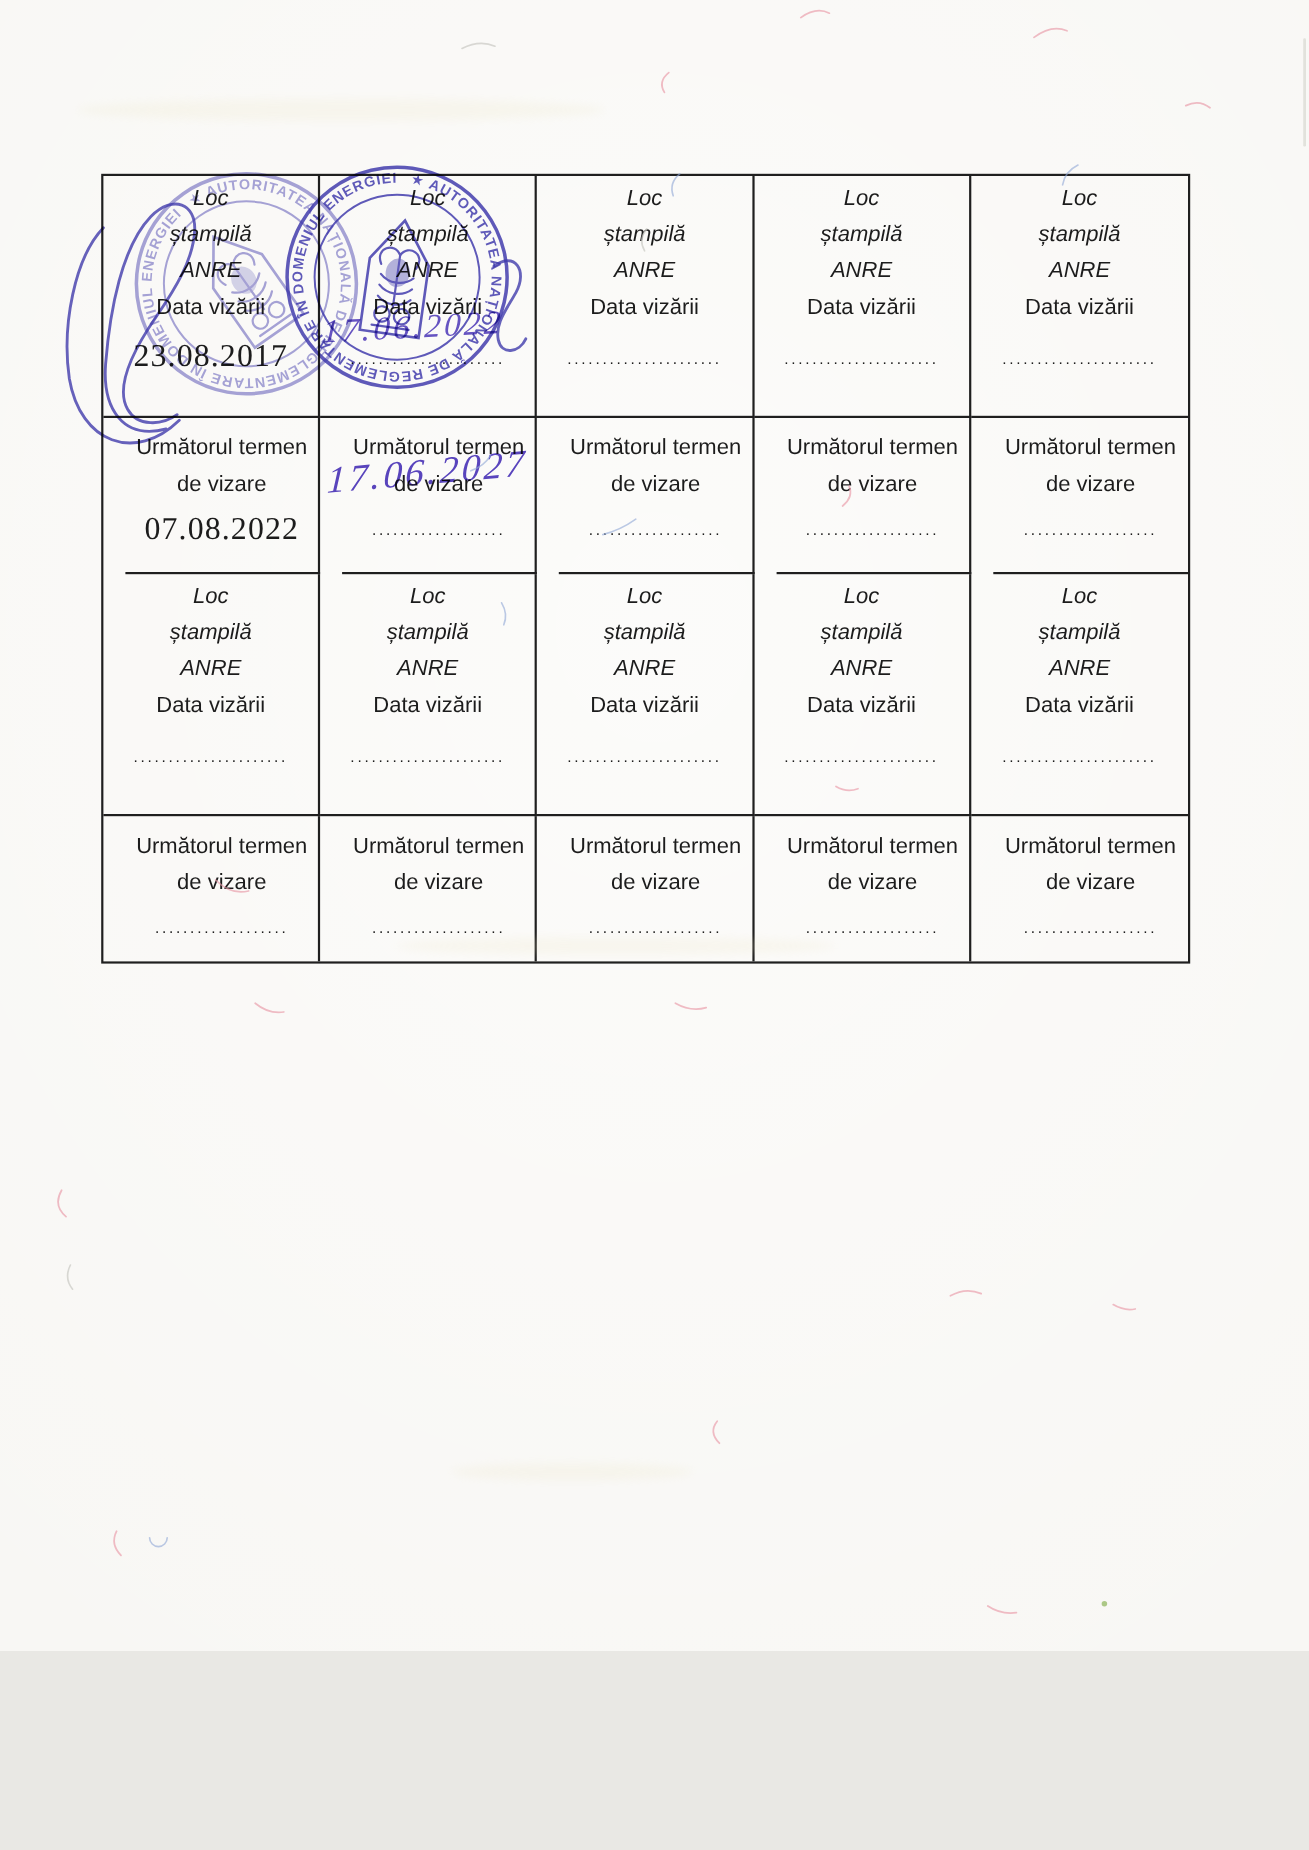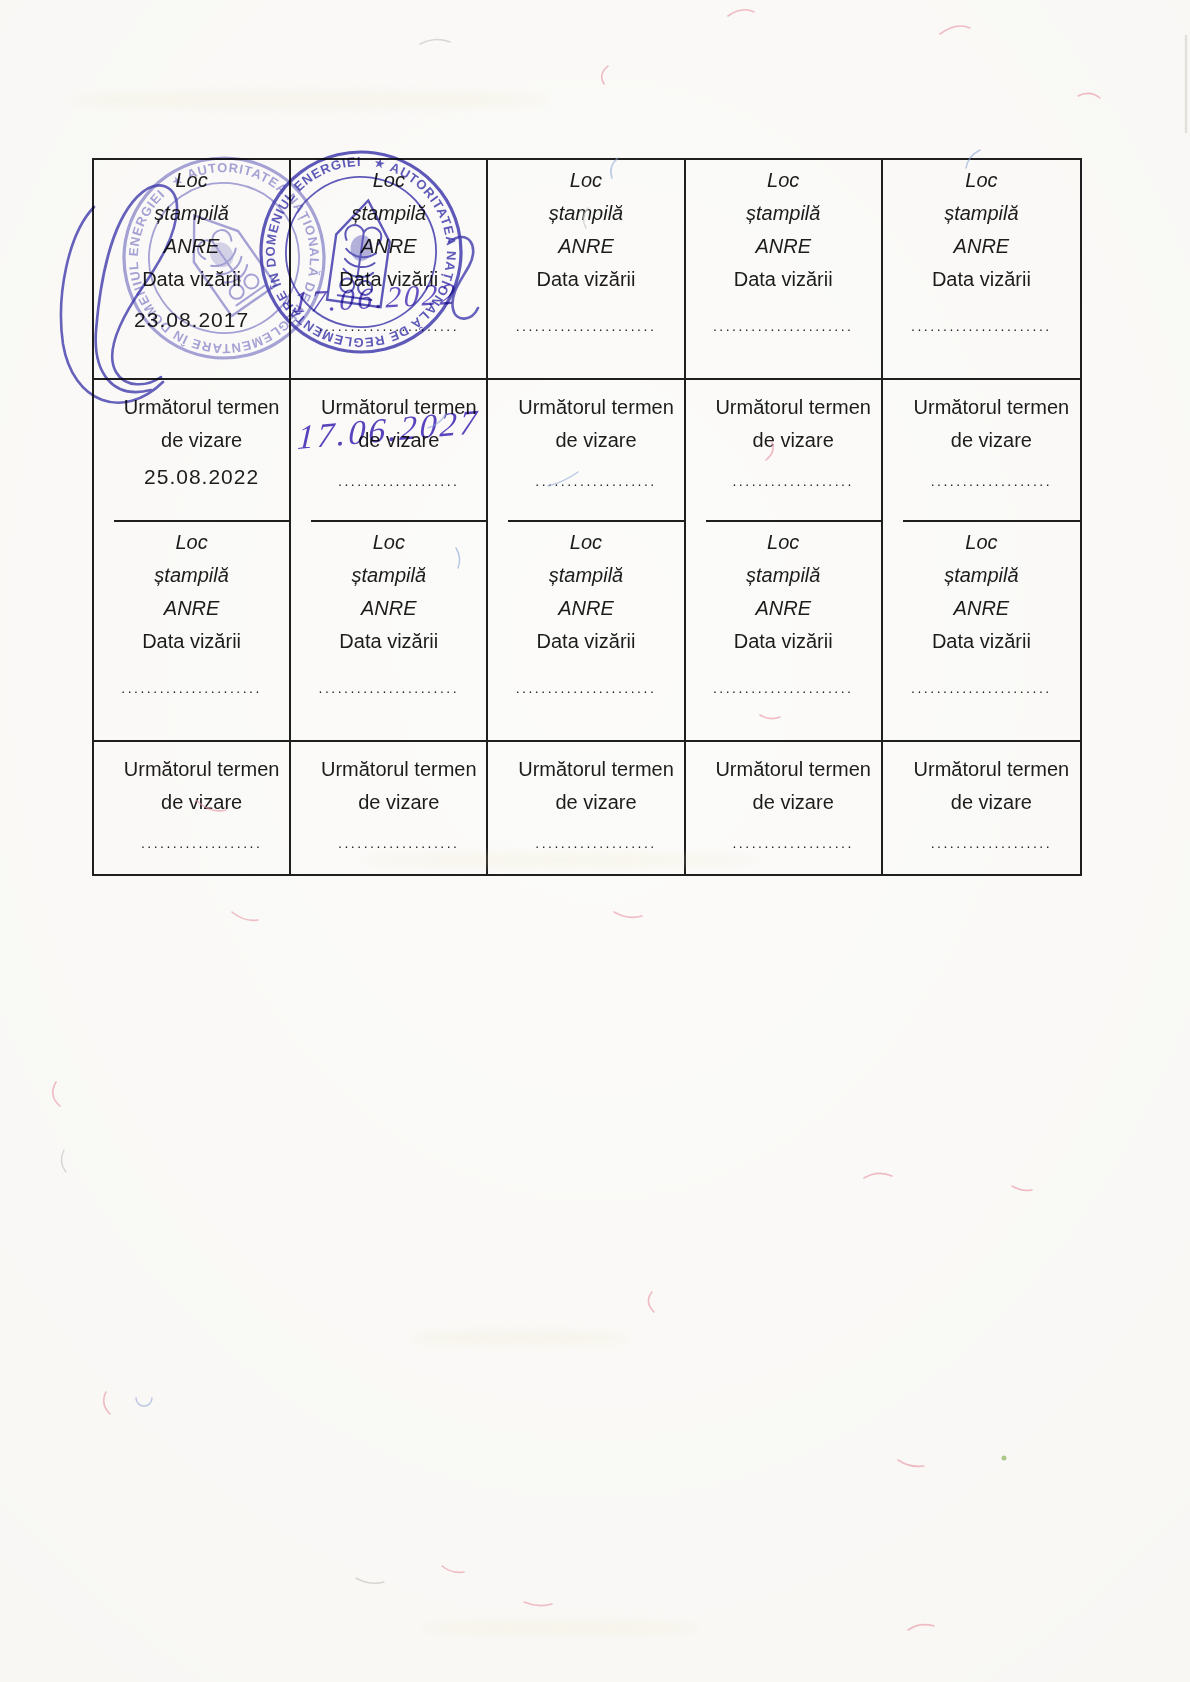--- a/index.html
+++ b/index.html
@@ -1,21 +1,21 @@
 <!DOCTYPE html>
 <html style="--paper: #f8f7f4; --text: #1c1c1c; --table-line: #1f1f1f; --stamp-ink: #3e38b0; --pen-ink: #5a45c2;"><head>
 <meta charset="utf-8">
 <style>
   :root{
     --paper:#f8f7f4; --text:#1c1c1c; --line:#1f1f1f;
     --stamp-ink:#3e38b0; --pen-ink:#5a45c2;
   }
   html,body{margin:0;padding:0;background:#e9e8e4;}
   .page{
-    position:relative; width:1190px; height:1682px; overflow:hidden;
+    position:relative; width:1190px; height:1501px; overflow:hidden;
     background: radial-gradient(130% 120% at 50% 38%, rgba(255,255,255,.55), rgba(255,255,255,0) 65%), var(--paper);
     font-family:"Liberation Sans","DejaVu Sans",sans-serif; color:var(--text);
   }
   .doc-table{
     position:absolute; left:92px; top:158px; width:986px;
     display:grid; grid-template-columns:repeat(5,1fr);
     grid-template-rows:220px 142px 220px 132px;
     border:2.5px solid var(--line); background:transparent; z-index:1;
   }
   .cell{display:flex; flex-direction:column; align-items:center; text-align:center;
@@ -23,21 +23,21 @@
   .cell:nth-child(5n){border-right:none;}
   .cell:nth-child(n+16){border-bottom:none;}
   .cell.stamp{padding-top:10px;}
   .cell .line{font-size:20px; line-height:20px; margin-bottom:13px; white-space:nowrap;}
   .cell .line.it{font-style:italic;}
   .cell.term{padding-top:17px;margin-left:20px;}
   .cell.term .line{margin-bottom:13px;}
   .value{white-space:nowrap;}
   .value.dots{font-size:14px; letter-spacing:2.5px; margin-top:16px; max-width:92%; overflow:hidden;}
   .cell.term .value.dots{margin-top:10px;}
-  .value.printed{font-size:21px; letter-spacing:1px; margin-top:6px;}
+  .value.printed{font-size:29px; letter-spacing:1px; margin-top:6px;font-family:Liberation Serif, serif;}
   .cell.term .value.printed{margin-top:2px;}
   .hw{
     position:absolute; z-index:2; color:var(--pen-ink);
     font-family:"Liberation Serif","DejaVu Serif",serif; font-style:italic;
     mix-blend-mode:multiply; letter-spacing:3px; white-space:nowrap;
   }
   .hw-visa{left:293px; top:281px; font-size:30px; transform:rotate(-3deg) skewX(-6deg); opacity:.92;}
   .hw-next{left:297px; top:411px; font-size:34px; transform:rotate(-5deg) skewX(-8deg);}
   svg.overlay{position:absolute; left:0; top:0; z-index:3; pointer-events:none;}
   .stamps{mix-blend-mode:multiply;}
@@ -79,21 +79,21 @@
       <div class="cell stamp">
         <div class="line it">Loc</div>
         <div class="line it">ștampilă</div>
         <div class="line it">ANRE</div>
         <div class="line">Data vizării</div>
         <div class="value dots">......................</div>
       </div>
       <div class="cell term">
         <div class="line">Următorul termen</div>
         <div class="line">de vizare</div>
-        <div class="value printed">25.08.2022</div>
+        <div class="value printed">07.08.2022</div>
       </div>
       <div class="cell term">
         <div class="line">Următorul termen</div>
         <div class="line">de vizare</div>
         <div class="value dots">...................</div>
       </div>
       <div class="cell term">
         <div class="line">Următorul termen</div>
         <div class="line">de vizare</div>
         <div class="value dots">...................</div>

